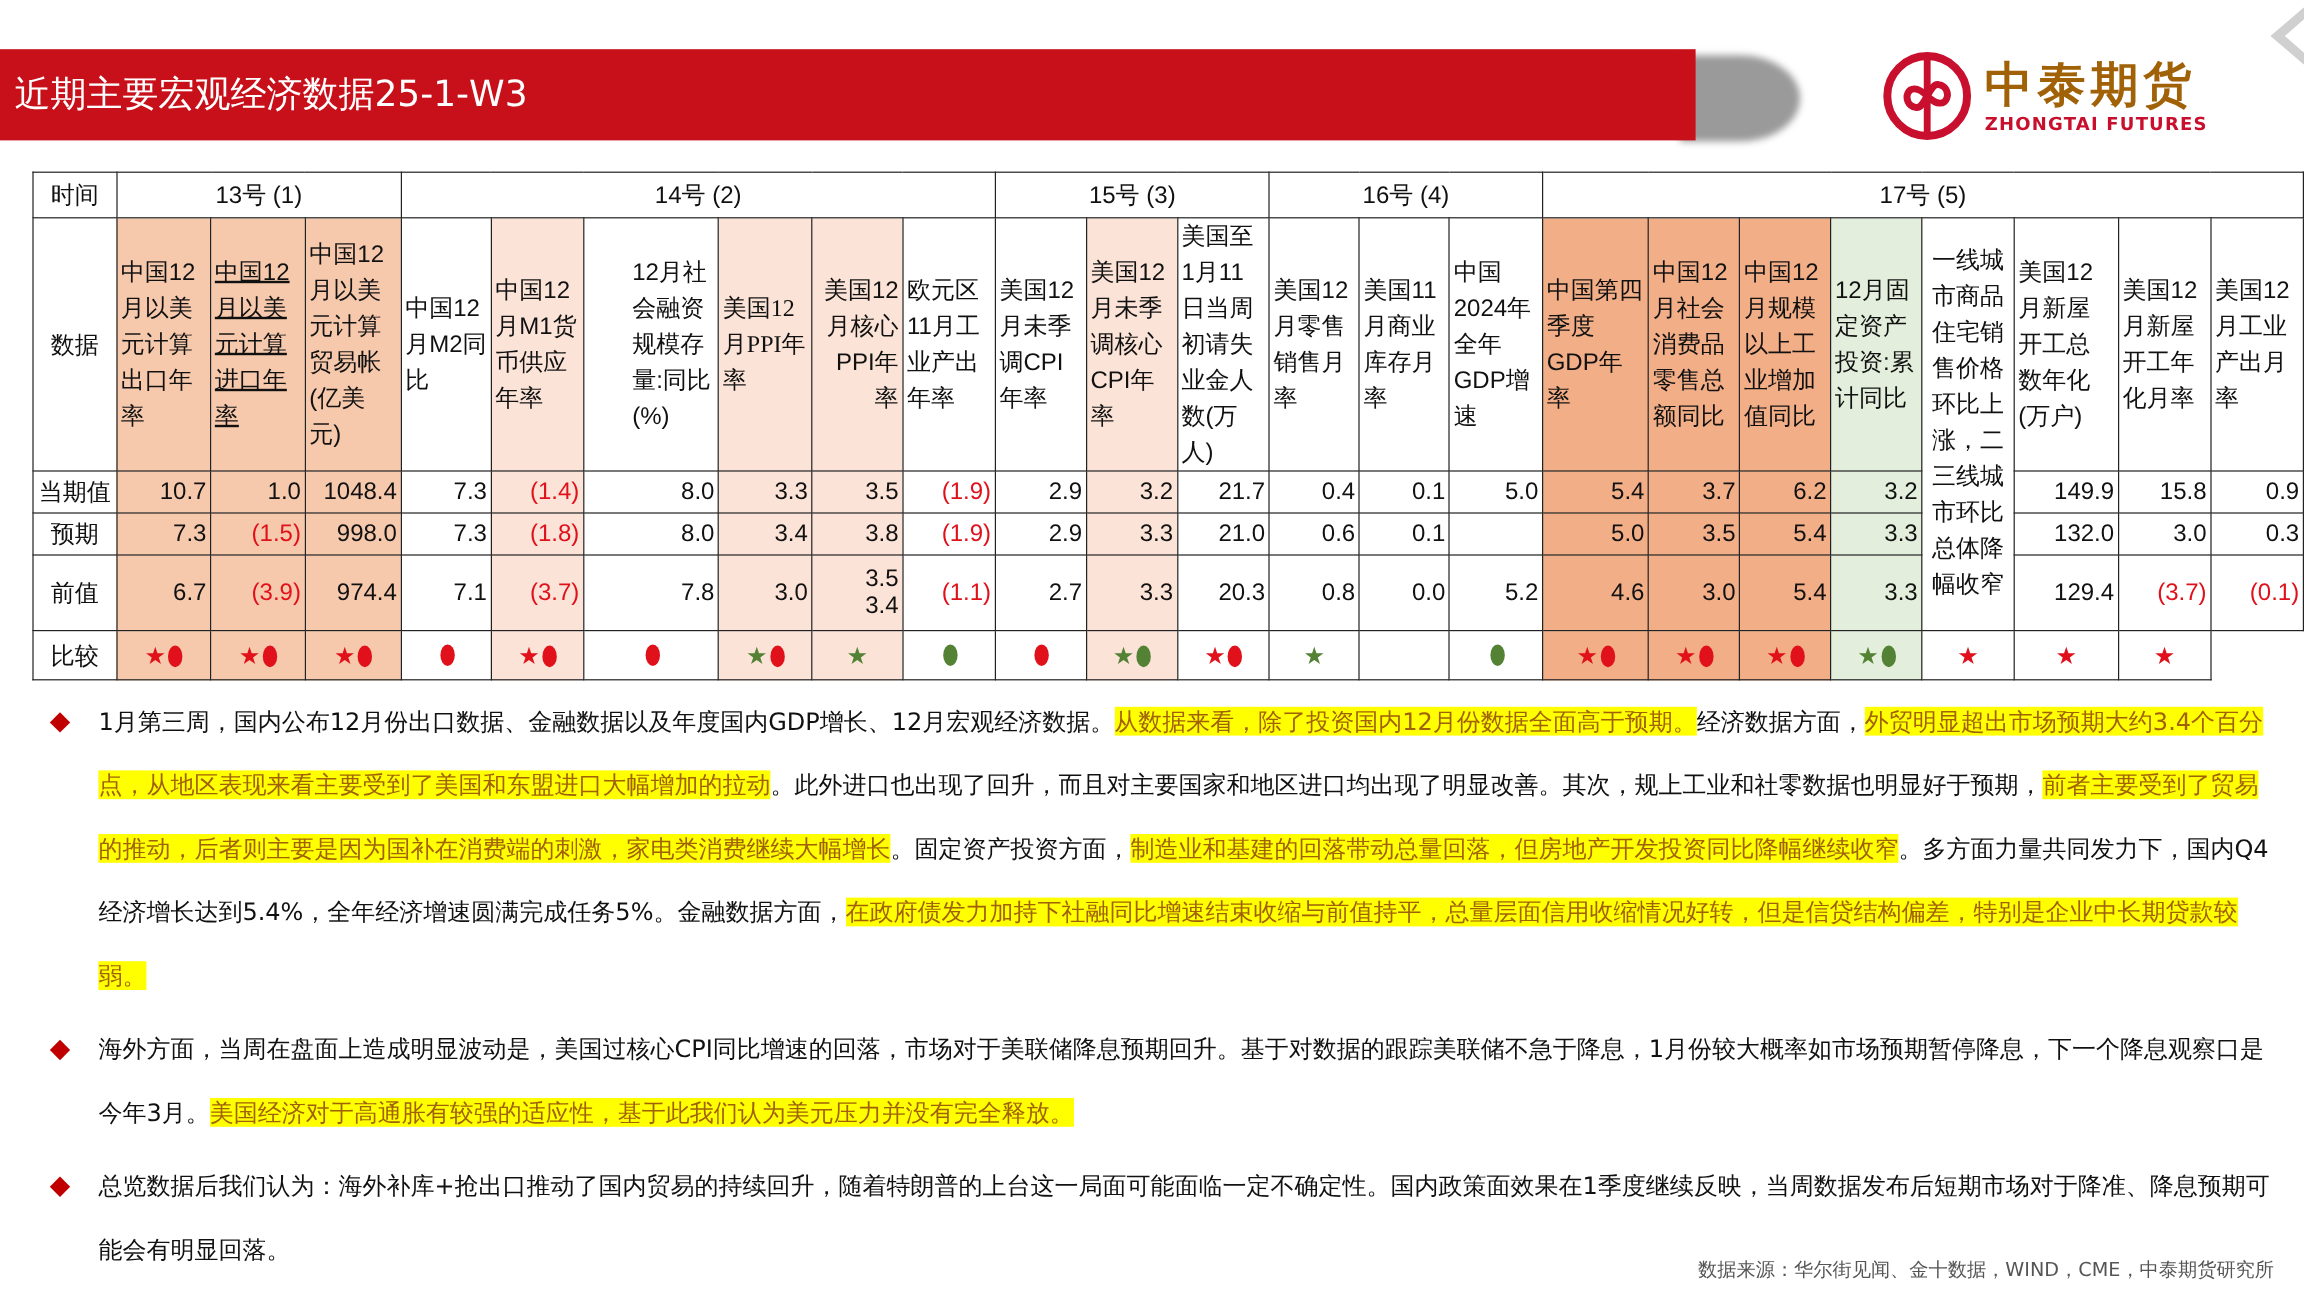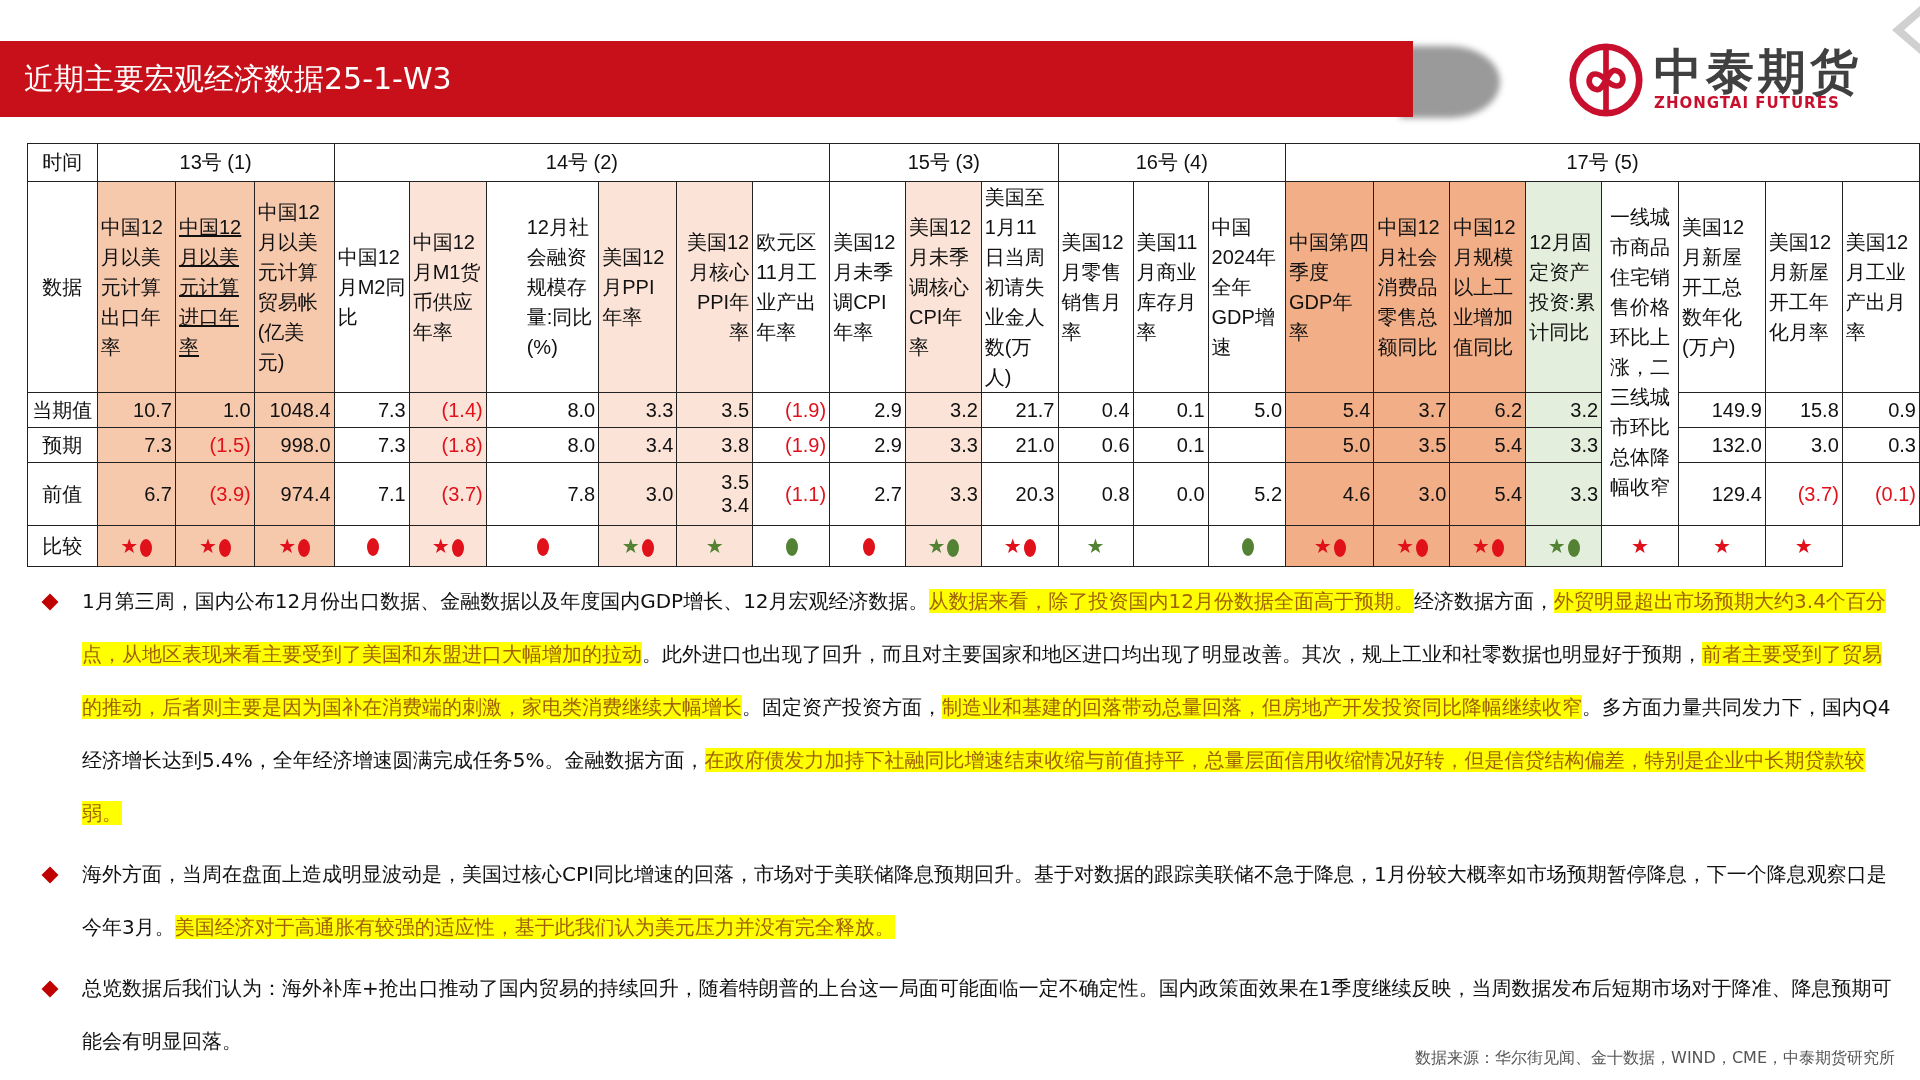--- a/index.html
+++ b/index.html
@@ -1,23 +1,23 @@
 <!DOCTYPE html>
 <html><head>
 <meta charset="utf-8">
 <style>
   html,body{margin:0;padding:0;}
   body{width:1920px;height:1080px;background:#ffffff;position:relative;overflow:hidden;font-family:"DejaVu Sans","Liberation Sans",sans-serif;color:#111;}
   .title-bar{position:absolute;left:0;top:41px;width:1413px;height:76px;background:#c8101a;}
   .title-shadow{position:absolute;left:1400px;top:46px;width:100px;height:72px;border-radius:0 50% 50% 0/0 50% 50% 0;background:#9a9a9a;filter:blur(3px);}
-  .title-text{position:absolute;left:24px;top:41px;height:53px;line-height:76px;color:#fff;font-size:30px;letter-spacing:0px;}
+  .title-text{position:absolute;left:12px;top:41px;height:53px;line-height:76px;color:#fff;font-size:30px;letter-spacing:0px;}
   .logo{position:absolute;left:1568px;top:42px;display:flex;align-items:center;}
   .logo svg{width:76px;height:76px;}
   .logo-text{margin-left:10px;}
-  .logo-cn{color:#404040;font-size:48px;font-weight:bold;letter-spacing:4px;line-height:46px;}
+  .logo-cn{color:#a16207;font-size:40px;font-weight:bold;letter-spacing:4px;line-height:46px;}
   .logo-en{color:#c8102e;font-size:15px;font-weight:bold;letter-spacing:1px;line-height:18px;}
   .corner-chevron{position:absolute;right:0;top:6px;width:28px;height:48px;}
   table.macro{position:absolute;left:27px;top:143px;border-collapse:collapse;font-family:"Liberation Sans","DejaVu Sans",sans-serif;font-size:20px;}
   table.macro td{border:1px solid #222;padding:0 3px;vertical-align:middle;}
   .hdr td{height:37px;text-align:center;font-size:20px;}
   .lbl{text-align:center;width:70px;}
   .name{text-align:left;line-height:30px;font-size:20px;}
   .num{text-align:right;height:34px;}
   .neg{color:#e0111b;}
   .c1{background:#f6c9ac;}
@@ -70,21 +70,21 @@
         <td colspan="9">17号 (5)</td>
       </tr>
       <tr>
         <td class="lbl" style="height: 185px;">数据</td>
         <td class="name c1" style="width: 77px;">中国12月以美元计算出口年率</td>
         <td class="name c1" style="width: 77px; text-decoration: underline;">中国12月以美元计算进口年率</td>
         <td class="name c1" style="width: 75px;">中国12月以美元计算贸易帐(亿美元)</td>
         <td class="name " style="width: 75px;">中国12月M2同比</td>
         <td class="name c2" style="width: 75px;">中国12月M1货币供应年率</td>
         <td class="name " style="width: 75px; padding-left: 40px;">12月社会融资规模存量:同比(%)</td>
-        <td class="name c2" style="width: 78px;">美国12月PPI年率</td>
+        <td class="name c2" style="width: 78px; font-family: Liberation Serif, serif;">美国12月PPI年率</td>
         <td class="name c2" style="width: 75px; text-align: right;">美国12月核心PPI年率</td>
         <td class="name " style="width: 75px;">欧元区11月工业产出年率</td>
         <td class="name " style="width: 75px;">美国12月未季调CPI年率</td>
         <td class="name c2" style="width: 75px;">美国12月未季调核心CPI年率</td>
         <td class="name " style="width: 75px;">美国至1月11日当周初请失业金人数(万人)</td>
         <td class="name " style="width: 75px;">美国12月零售销售月率</td>
         <td class="name " style="width: 75px;">美国11月商业库存月率</td>
         <td class="name " style="width: 75px;">中国2024年全年GDP增速</td>
         <td class="name c3" style="width: 88px;">中国第四季度GDP年率</td>
         <td class="name c3" style="width: 76px;">中国12月社会消费品零售总额同比</td>

